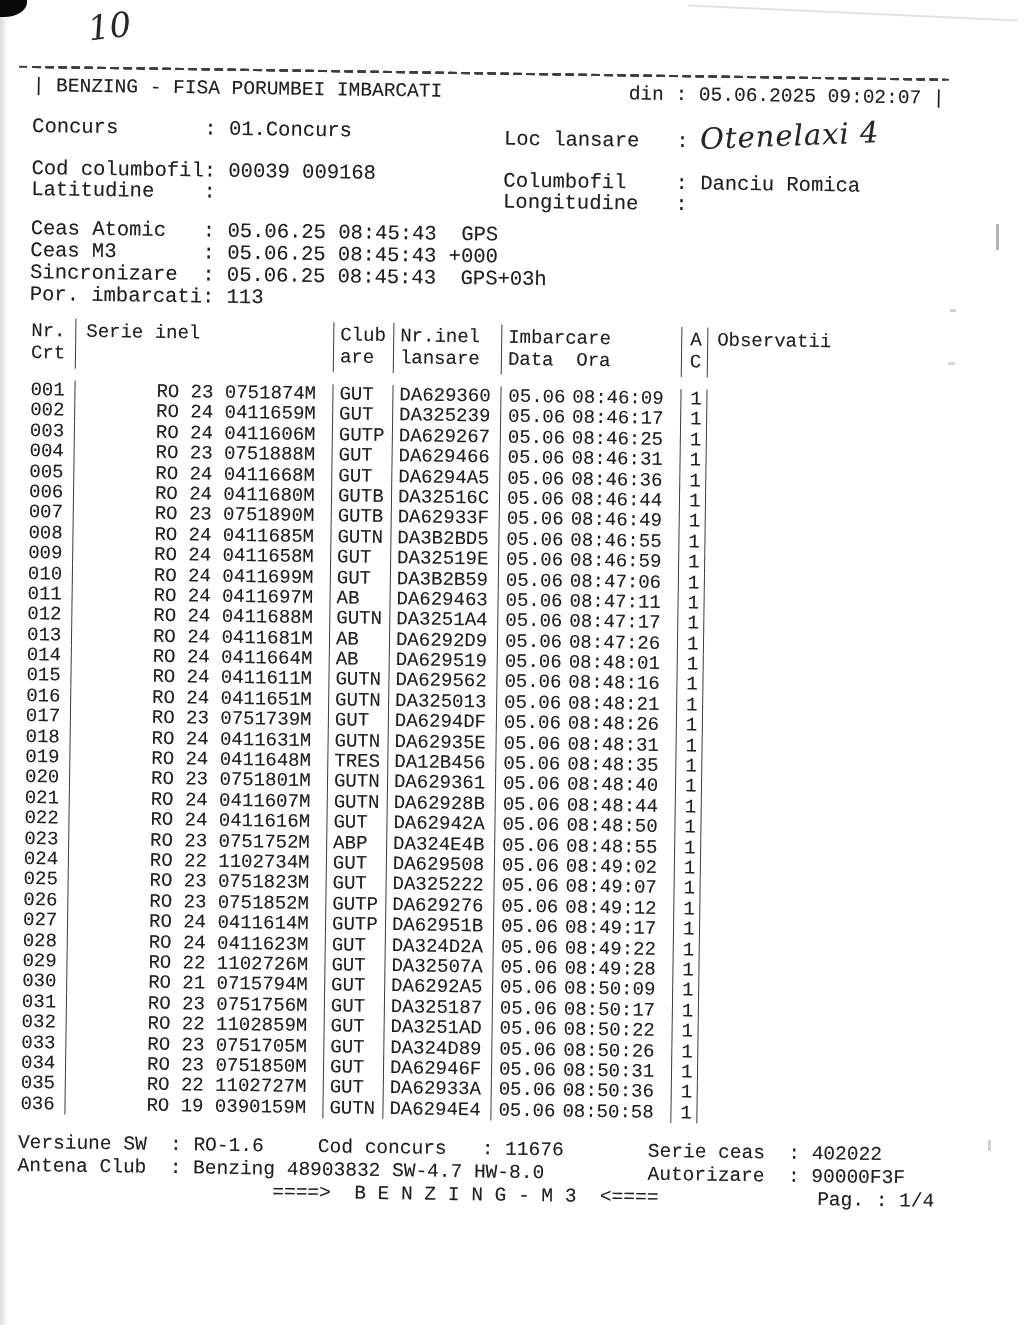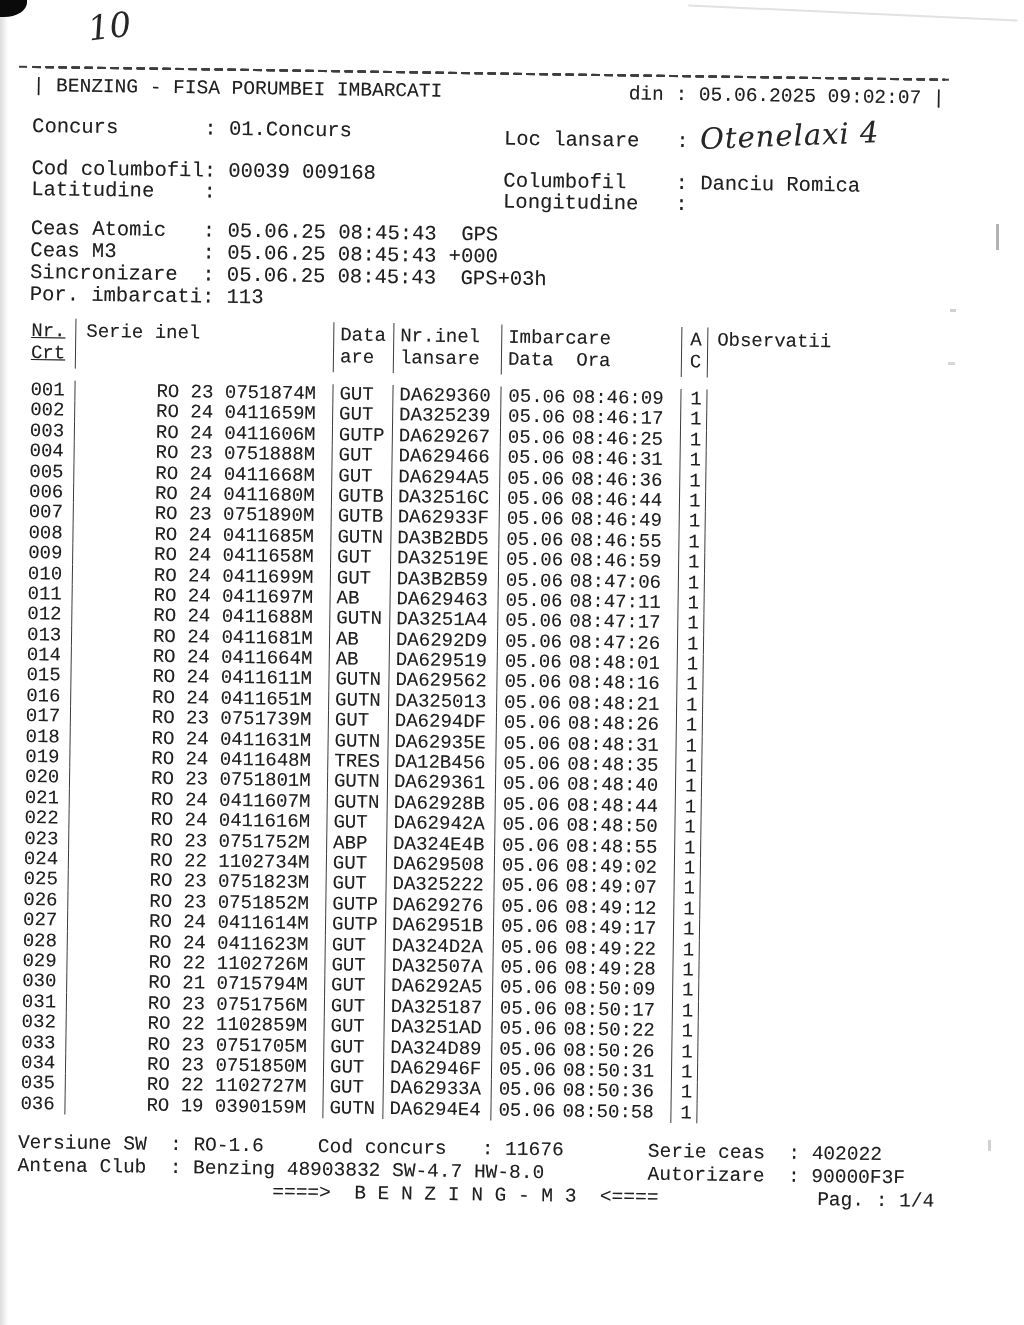--- a/index.html
+++ b/index.html
@@ -41,21 +41,21 @@
     font-size:19.5px;line-height:24px;white-space:pre;}
   .pre{white-space:pre;}
   .info-left{top:50px;font-size:20.5px;line-height:21px;}
   .info-right{top:56px;left:472px !important;font-size:20.5px;line-height:21px;}
   .hand-loc{top:42px;left:668px !important;font-size:29px;letter-spacing:1px;transform:rotate(-3deg);}
   .clockblock{top:152px;font-size:20.5px;line-height:22px;}
 
   .thead{top:252px;display:flex;font-size:19px;line-height:22px;}
   .thead .hc{height:50px;box-sizing:border-box;padding-top:2px;white-space:pre;}
   .bR{border-right:1.6px solid #3c3c3c;}
-  .w-num{width:47px;padding-left:2px;text-decoration:underline;}
+  .w-num{width:47px;padding-left:2px;}
   .w-serie{width:258px;padding-left:10px;}
   .w-culo{width:60px;padding-left:6px;}
   .w-senzor{width:108px;padding-left:6px;}
   .w-imb{width:180px;padding-left:6px;}
   .w-ac{width:26px;padding-left:8px;}
   .w-obs{width:228px;padding-left:9px;}
 
   .rows{top:314px;}
   .trow{display:flex;height:20.4px;line-height:20.4px;font-size:19px;white-space:pre;}
   .trow .c{box-sizing:border-box;height:20.4px;overflow:hidden;}
@@ -109,21 +109,21 @@
   <div class="pre clockblock">Ceas Atomic   : 05.06.25 08:45:43  GPS
 Ceas M3       : 05.06.25 08:45:43 +000
 Sincronizare  : 05.06.25 08:45:43  GPS+03h
 Por. imbarcati: 113</div>
 
   <div class="dash d3"></div>
 
   <div class="thead">
     <div class="hc w-num bR"><span>Nr.</span><br><span>Crt</span></div>
     <div class="hc w-serie bR"><span>Serie inel</span></div>
-    <div class="hc w-culo bR"><span>Data</span><br><span>are</span></div>
+    <div class="hc w-culo bR"><span>Club</span><br><span>are</span></div>
     <div class="hc w-senzor bR"><span>Nr.inel</span><br><span>lansare</span></div>
     <div class="hc w-imb bR"><span>Imbarcare</span><br><span>Data  Ora</span></div>
     <div class="hc w-ac bR"><span>A</span><br><span>C</span></div>
     <div class="hc w-obs"><span>Observatii</span></div>
   </div>
 
   <div class="dash d4"></div>
 
   <div class="rows">
   <div class="trow">

